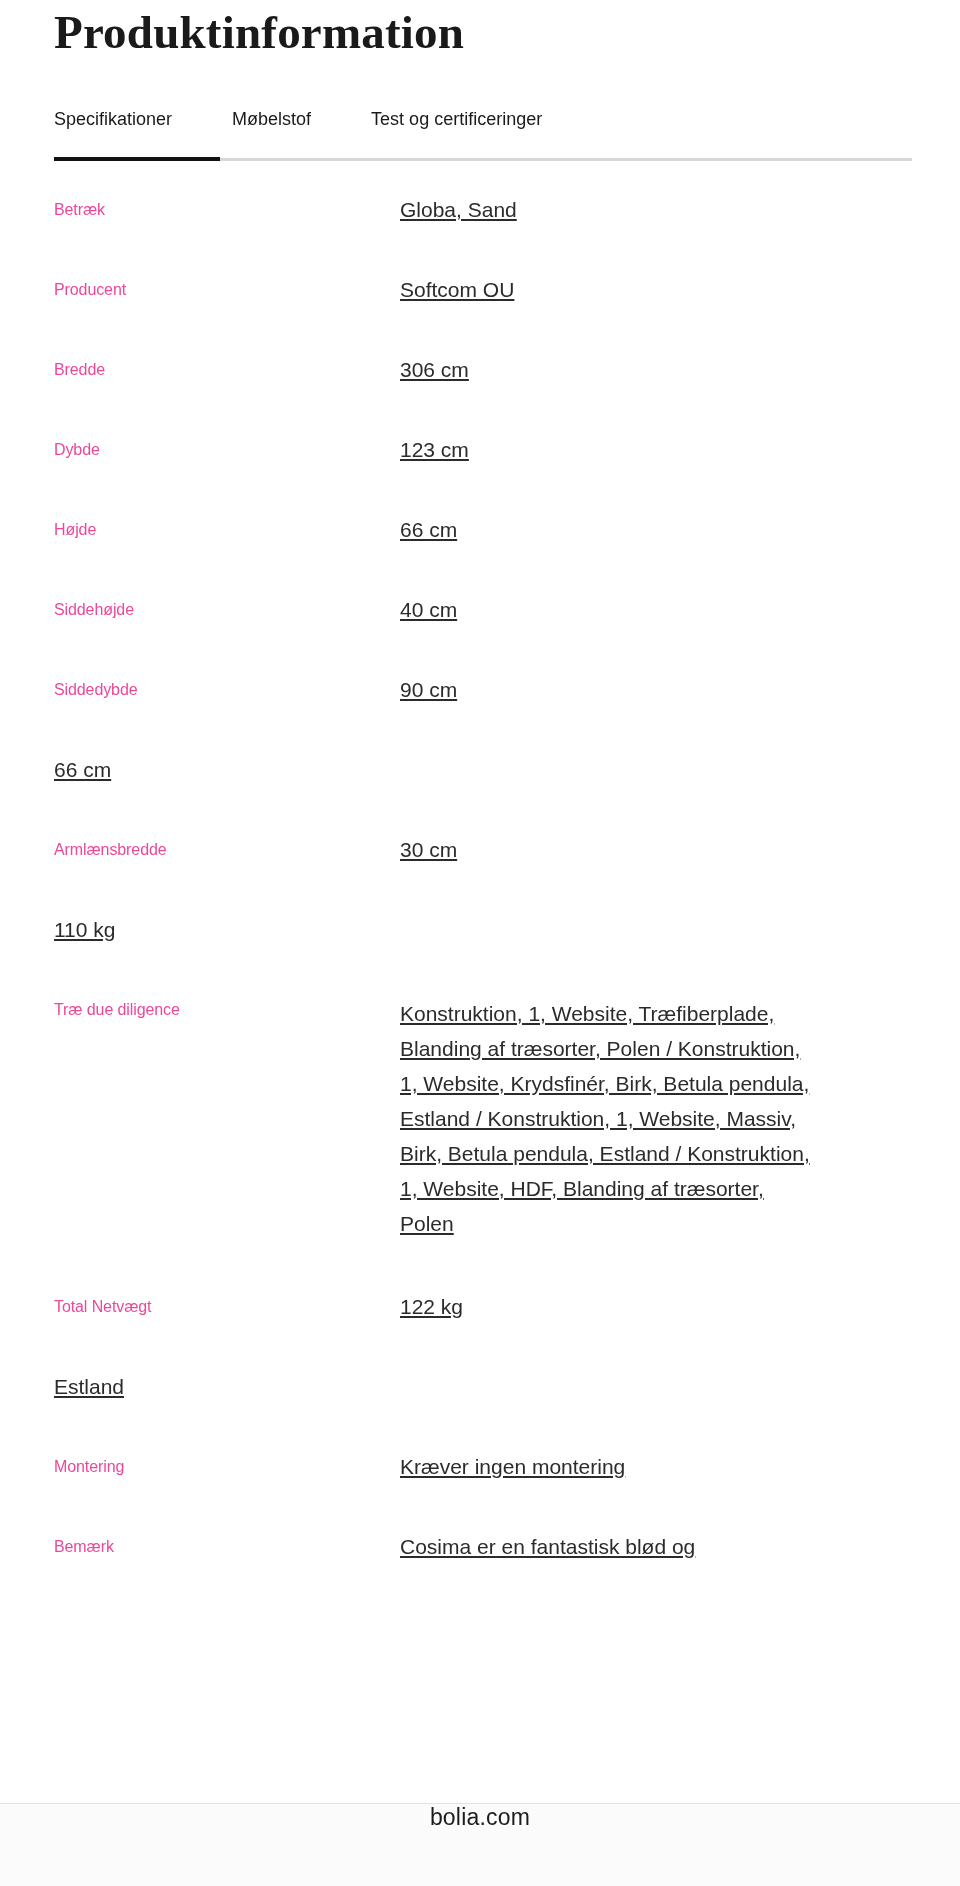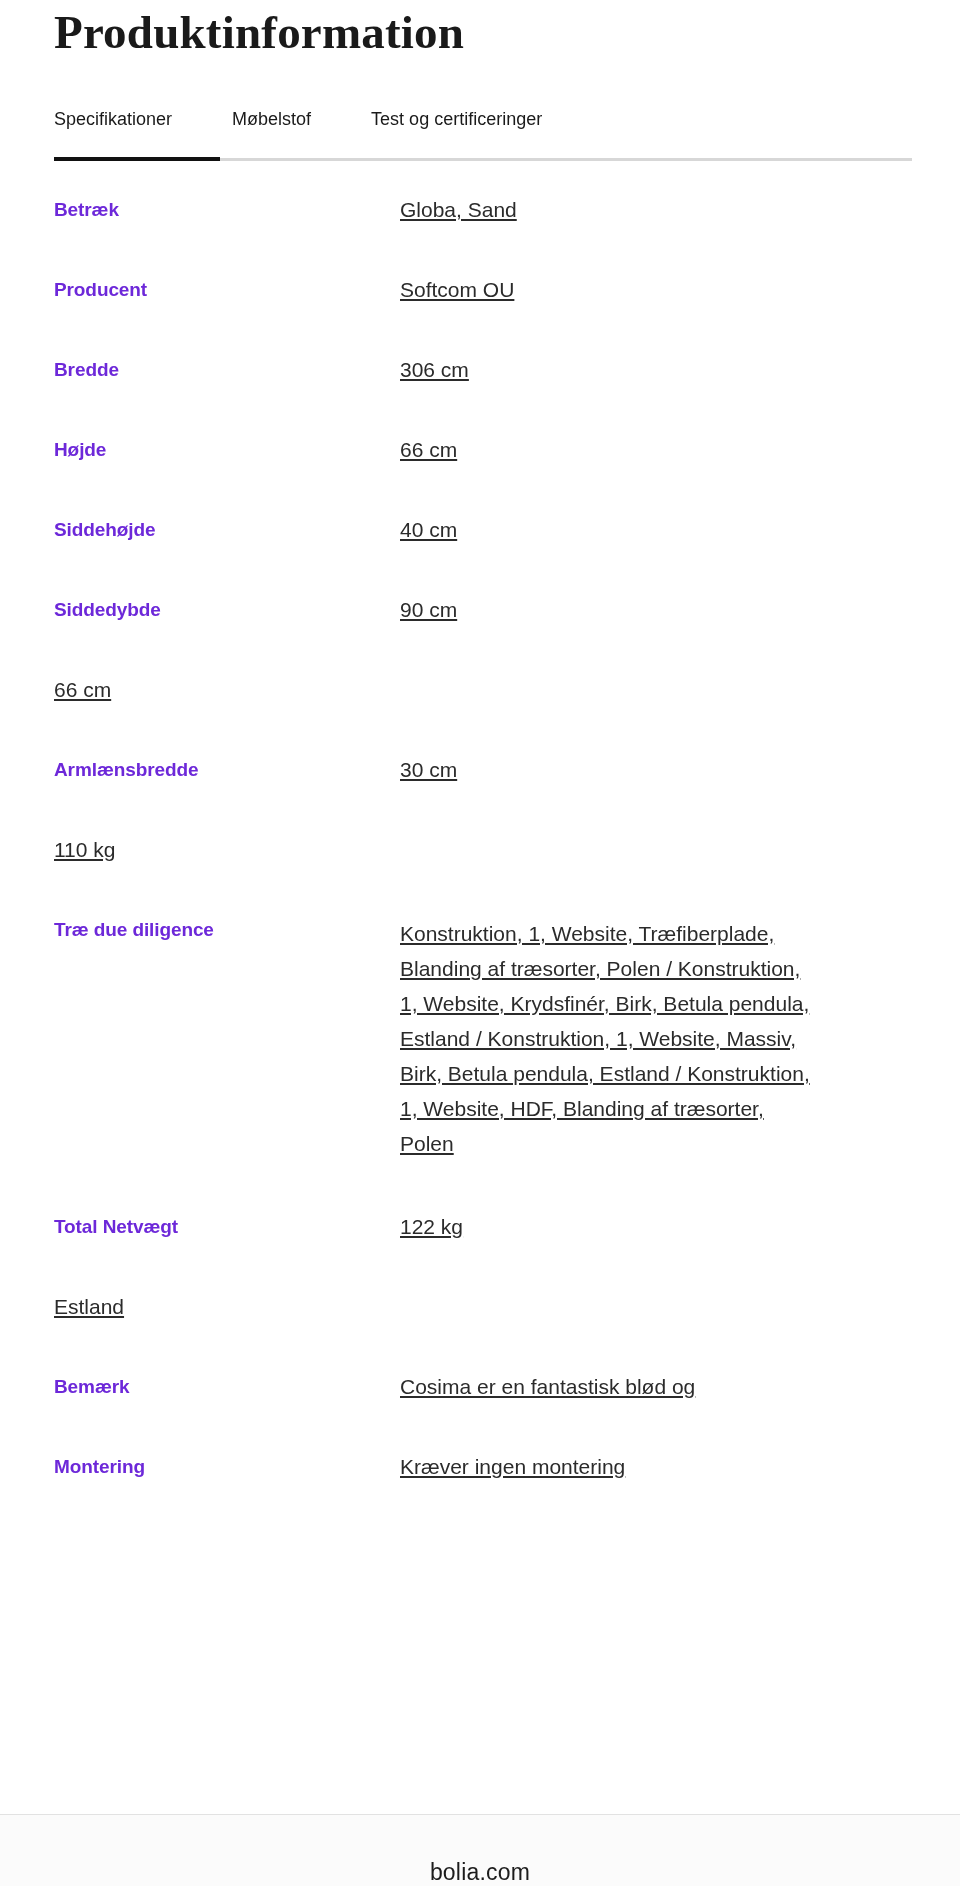--- a/index.html
+++ b/index.html
@@ -84,23 +84,23 @@
   .spec-row {
     display: flex;
     align-items: flex-start;
     margin-bottom: 52px;
   }
   .spec-row.tall { }
 
   .spec-label {
     width: 346px;
     flex: 0 0 auto;
-    font-size: 19px;
-    font-weight: 700;
-    color: #6d28d9;
+    font-size: 16px;
+    font-weight: 400;
+    color: #ec4899;
     line-height: 28px;
     letter-spacing: -0.1px;
   }
   .spec-label.wide {
     width: auto;
     padding-right: 14px;
   }
 
   .spec-value {
     font-size: 21px;
@@ -111,25 +111,25 @@
     text-decoration: underline;
   }
   .spec-value.single { line-height: 28px; }
 
   
   .footer-bar {
     position: absolute;
     left: 0;
     bottom: 0;
     width: 960px;
-    height: 72px;
+    height: 83px;
     background: #fbfbfb;
     border-top: 1px solid #e2e2e2;
     display: flex;
-    align-items: flex-end;
+    align-items: flex-start;
     justify-content: center;
   }
   .footer-url {
     font-size: 23px;
     color: #1c1c1c;
     letter-spacing: 0.2px;
   }
 </style>
 </head>
 <body>
@@ -156,20 +156,24 @@
   <div class="spec-row">
     <div class="spec-label">Producent</div>
     <div class="spec-value single">Softcom OU</div>
   </div>
 
   <div class="spec-row">
     <div class="spec-label">Bredde</div>
     <div class="spec-value single">306 cm</div>
   </div>
 
+  <div class="spec-row">
+    <div class="spec-label">Dybde</div>
+    <div class="spec-value single">123 cm</div>
+  </div>
 
   <div class="spec-row">
     <div class="spec-label">Højde</div>
     <div class="spec-value single">66 cm</div>
   </div>
 
   <div class="spec-row">
     <div class="spec-label">Siddehøjde</div>
     <div class="spec-value single">40 cm</div>
   </div>
@@ -200,26 +204,26 @@
   <div class="spec-row">
     <div class="spec-label">Total Netvægt</div>
     <div class="spec-value single">122 kg</div>
   </div>
 
   <div class="spec-row">
     <div class="spec-value single">Estland</div>
   </div>
 
   <div class="spec-row">
+    <div class="spec-label">Montering</div>
+    <div class="spec-value single">Kræver ingen montering</div>
+  </div>
+
+  <div class="spec-row">
     <div class="spec-label">Bemærk</div>
     <div class="spec-value single">Cosima er en fantastisk blød og</div>
-  </div>
-
-  <div class="spec-row">
-    <div class="spec-label">Montering</div>
-    <div class="spec-value single">Kræver ingen montering</div>
   </div>
 
 </div>
 
 <div class="footer-bar">
   <span class="footer-url">bolia.com</span>
 </div>
 
 </body></html>

